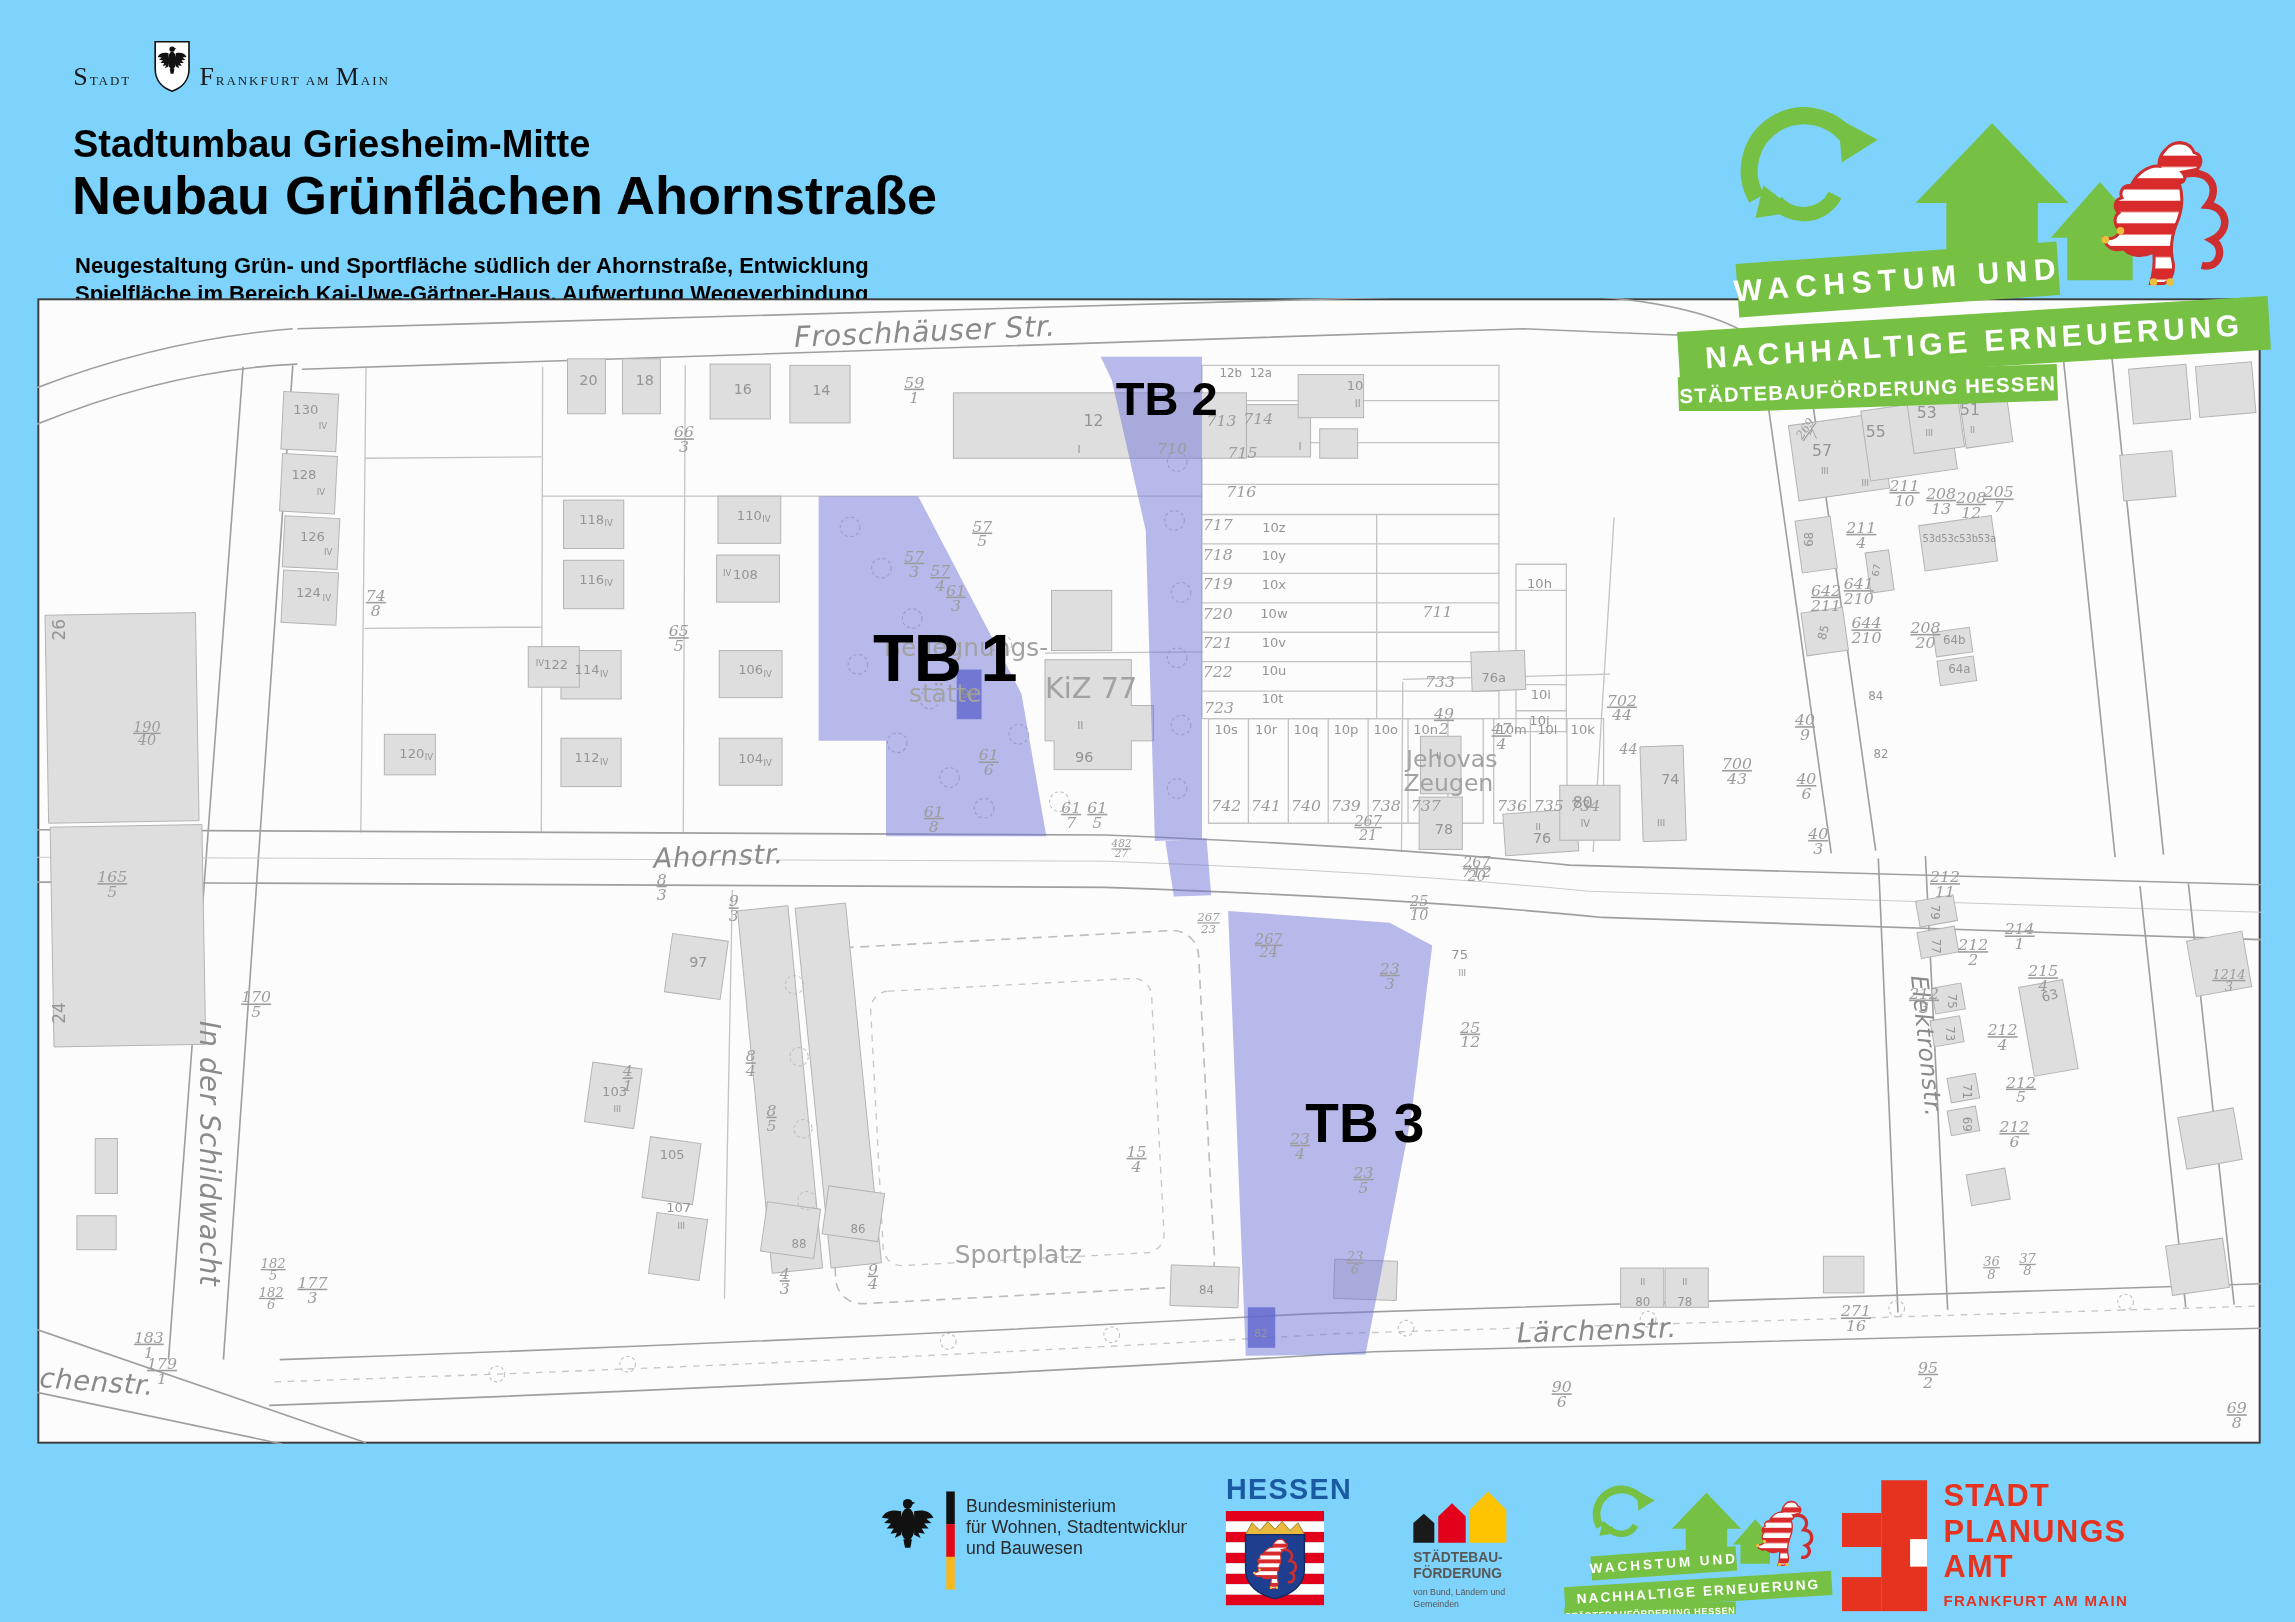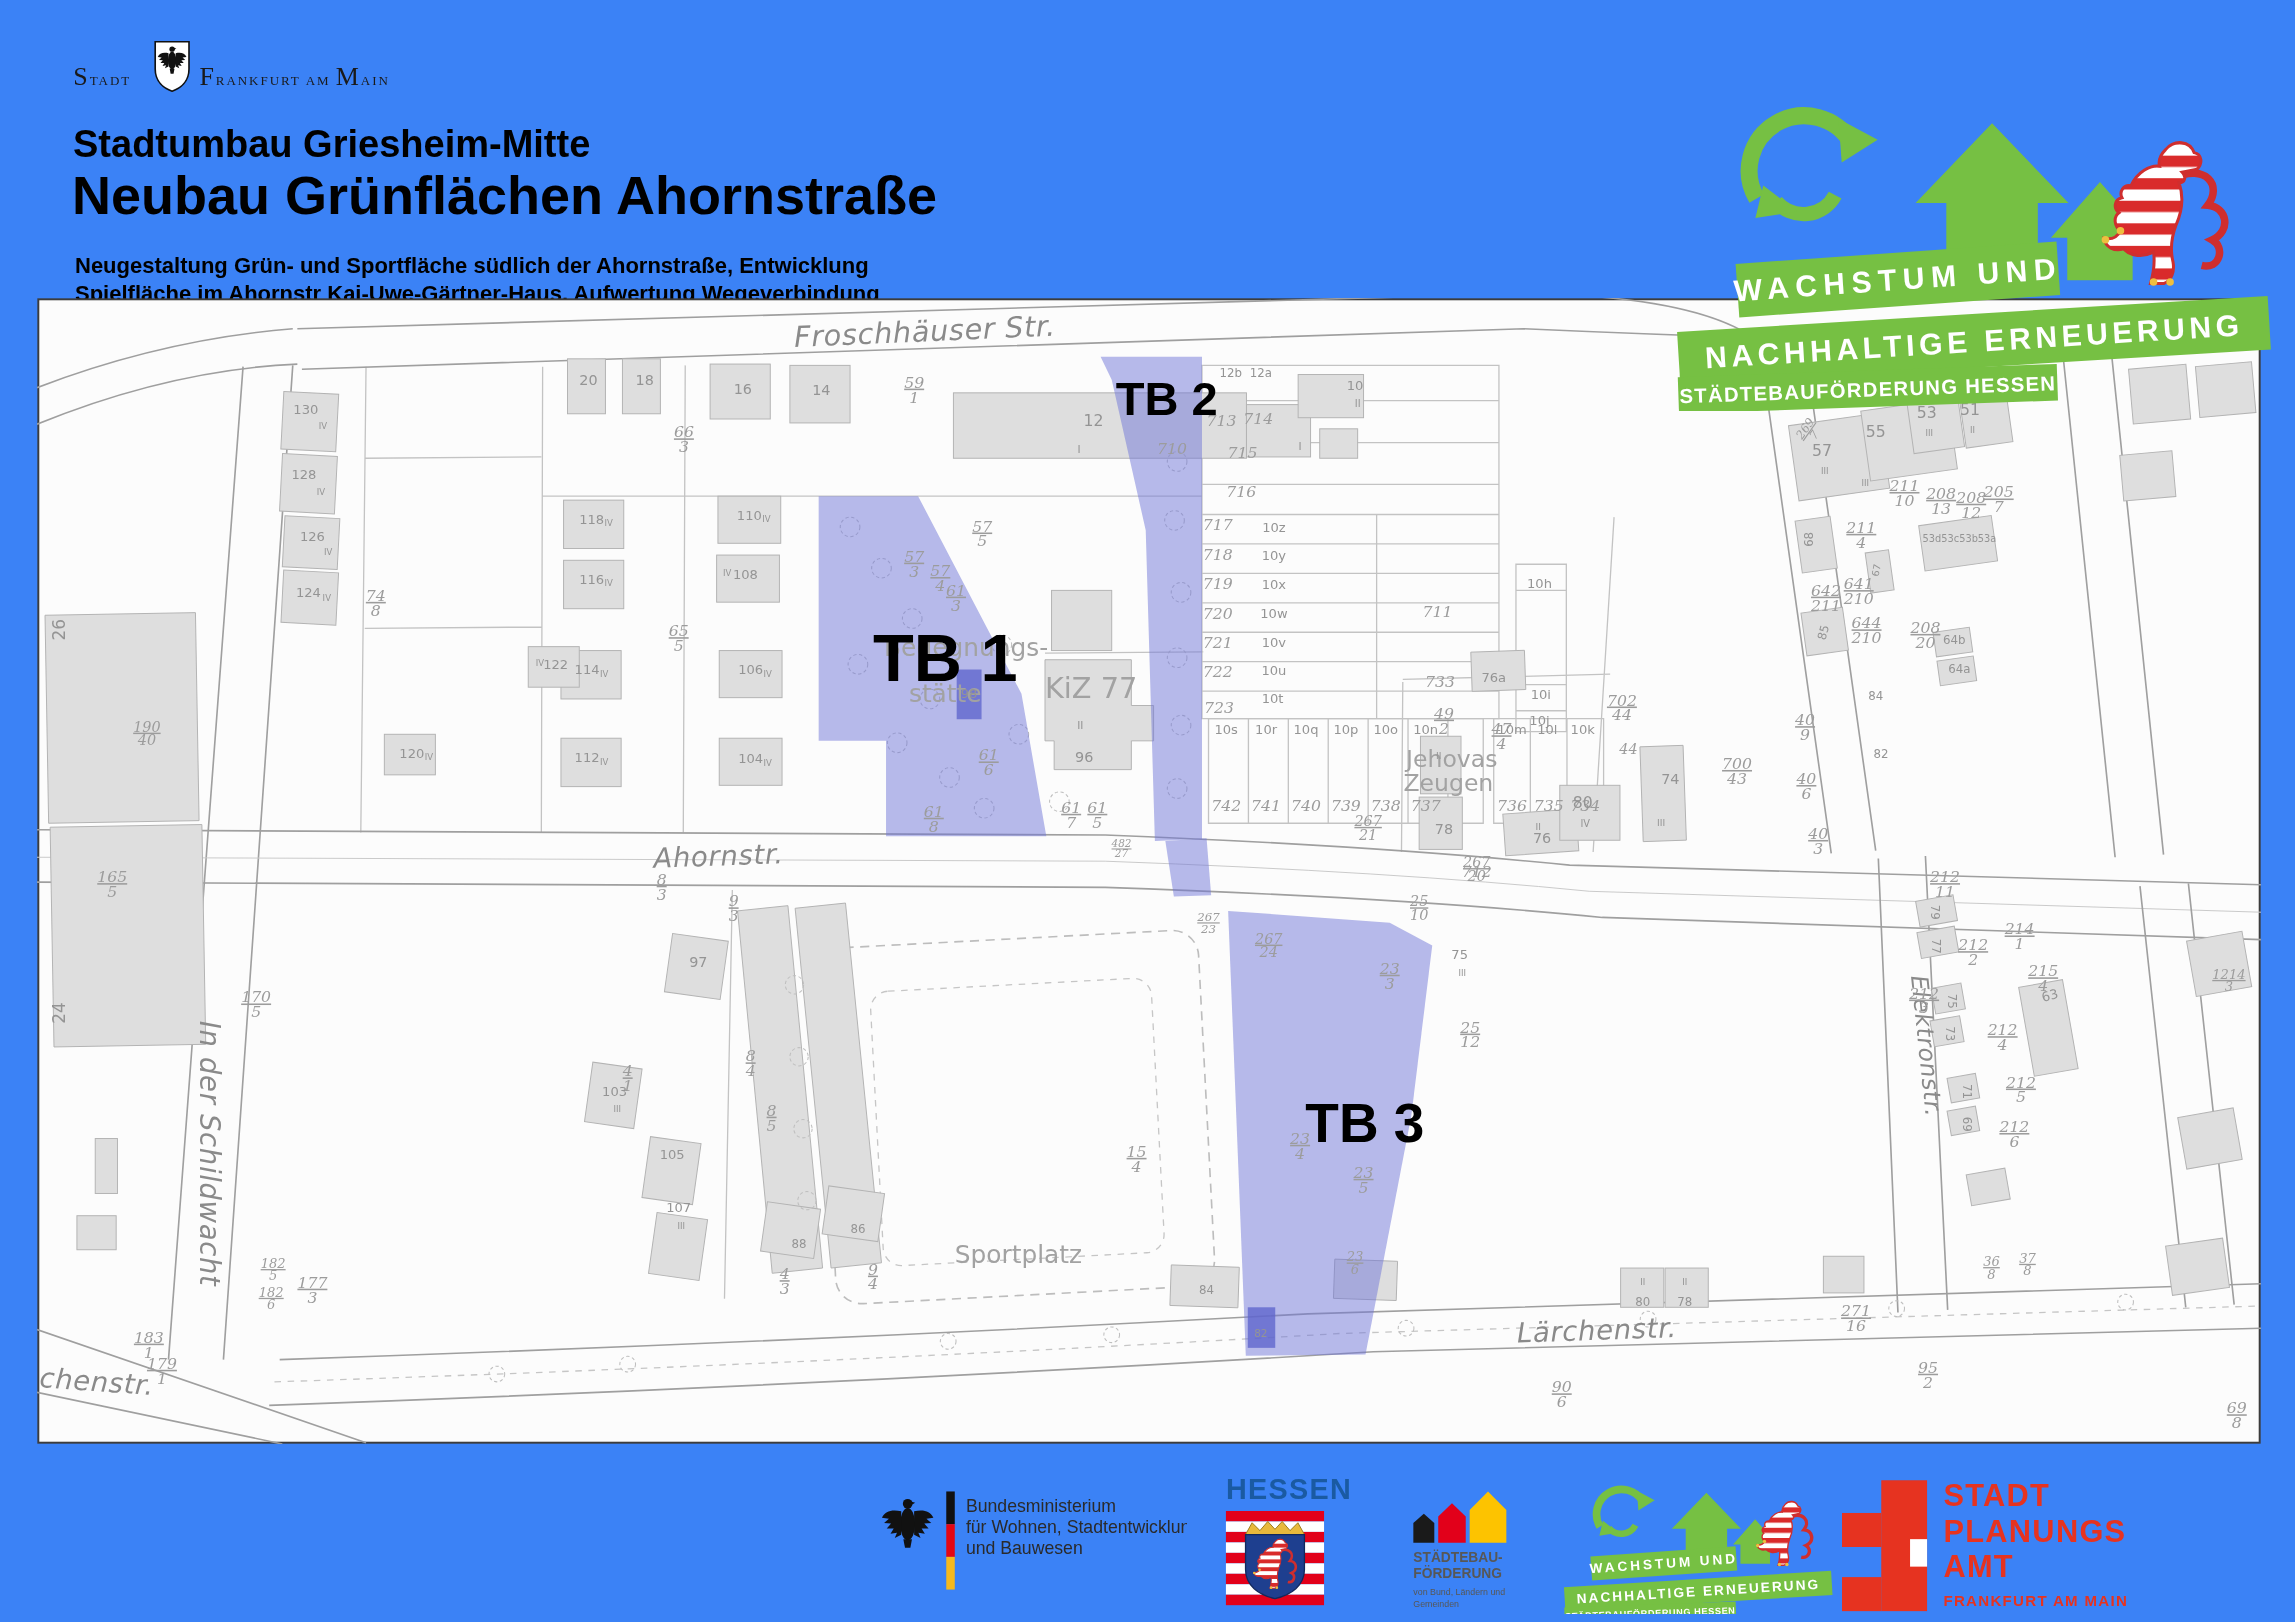--- a/index.html
+++ b/index.html
@@ -1,16 +1,16 @@
 <!DOCTYPE html>
 <html style="font-size:10.5px"><head>
 <meta charset="utf-8">
 <style>
   html,body{margin:0;padding:0;background:#fff;}
-  .page{position:relative;width:2295px;height:1622px;background:#3b82f6;overflow:hidden;
+  .page{position:relative;width:2295px;height:1622px;background:#7dd3fc;overflow:hidden;
         font-family:"Liberation Sans",sans-serif;}
   .abs{position:absolute;}
   .suptitle{left:73px;top:123px;font-weight:700;font-size:38px;color:#000;letter-spacing:0;}
   .maintitle{left:72px;top:164px;font-weight:700;font-size:54px;color:#000;}
   .subtitle{left:75px;font-weight:700;font-size:22px;color:#000;}
   svg text{user-select:none;}
   
   .k-z{font-family:"Liberation Sans",sans-serif;font-weight:700;fill:#000;}
   .k-s{font-family:"DejaVu Sans",sans-serif;font-style:italic;fill:#8a8a8a;letter-spacing:1px;}
   .k-g{font-family:"DejaVu Sans",sans-serif;fill:#a2a2a2;}
@@ -48,21 +48,21 @@
       <path d="M0,0 H52 V42 C52,62 38,72 26,76 C14,72 0,62 0,42 Z" fill="#fff" stroke="#111" stroke-width="2.5"></path>
       <use href="#beagle" transform="translate(3,3) scale(0.46)"></use>
     </g>
     <text id="fk-left" class="fk-t" x="2" y="78"><tspan font-size="40">S</tspan><tspan font-size="20">TADT</tspan></text>
     <text id="fk-right" class="fk-t" x="196" y="78"><tspan font-size="40">F</tspan><tspan font-size="20">RANKFURT </tspan><tspan font-size="20">A</tspan><tspan font-size="20">M </tspan><tspan font-size="40">M</tspan><tspan font-size="20">AIN</tspan></text>
   </svg>
 
   <div class="abs suptitle">Stadtumbau Griesheim-Mitte</div>
   <div class="abs maintitle">Neubau Grünflächen Ahornstraße</div>
   <div class="abs subtitle" style="top:253px">Neugestaltung Grün- und Sportfläche südlich der Ahornstraße, Entwicklung</div>
-  <div class="abs subtitle" style="top:281px">Spielfläche im Ahornstr Kai-Uwe-Gärtner-Haus, Aufwertung Wegeverbindung</div>
+  <div class="abs subtitle" style="top:281px">Spielfläche im Bereich Kai-Uwe-Gärtner-Haus, Aufwertung Wegeverbindung</div>
 
   <svg id="map-svg" class="abs" style="left:37px;top:298px" width="2224" height="1146" viewBox="57 455 3400 1752">
     <defs>
       <pattern id="lionstripes" width="12" height="30" patternUnits="userSpaceOnUse">
         <rect width="12" height="30" fill="#ffffff"></rect>
         <rect width="12" height="15" fill="#d92b2b"></rect>
       </pattern>
       <g id="lion">
         <path d="M106,60 C150,40 172,70 152,96 C178,98 184,130 158,142 C176,152 168,182 144,176" fill="none" stroke="#cf2e2e" stroke-width="10"></path>
         <path d="M96,22 C108,8 128,10 134,26 C144,28 146,40 138,48 L118,52 C124,58 122,66 114,66

